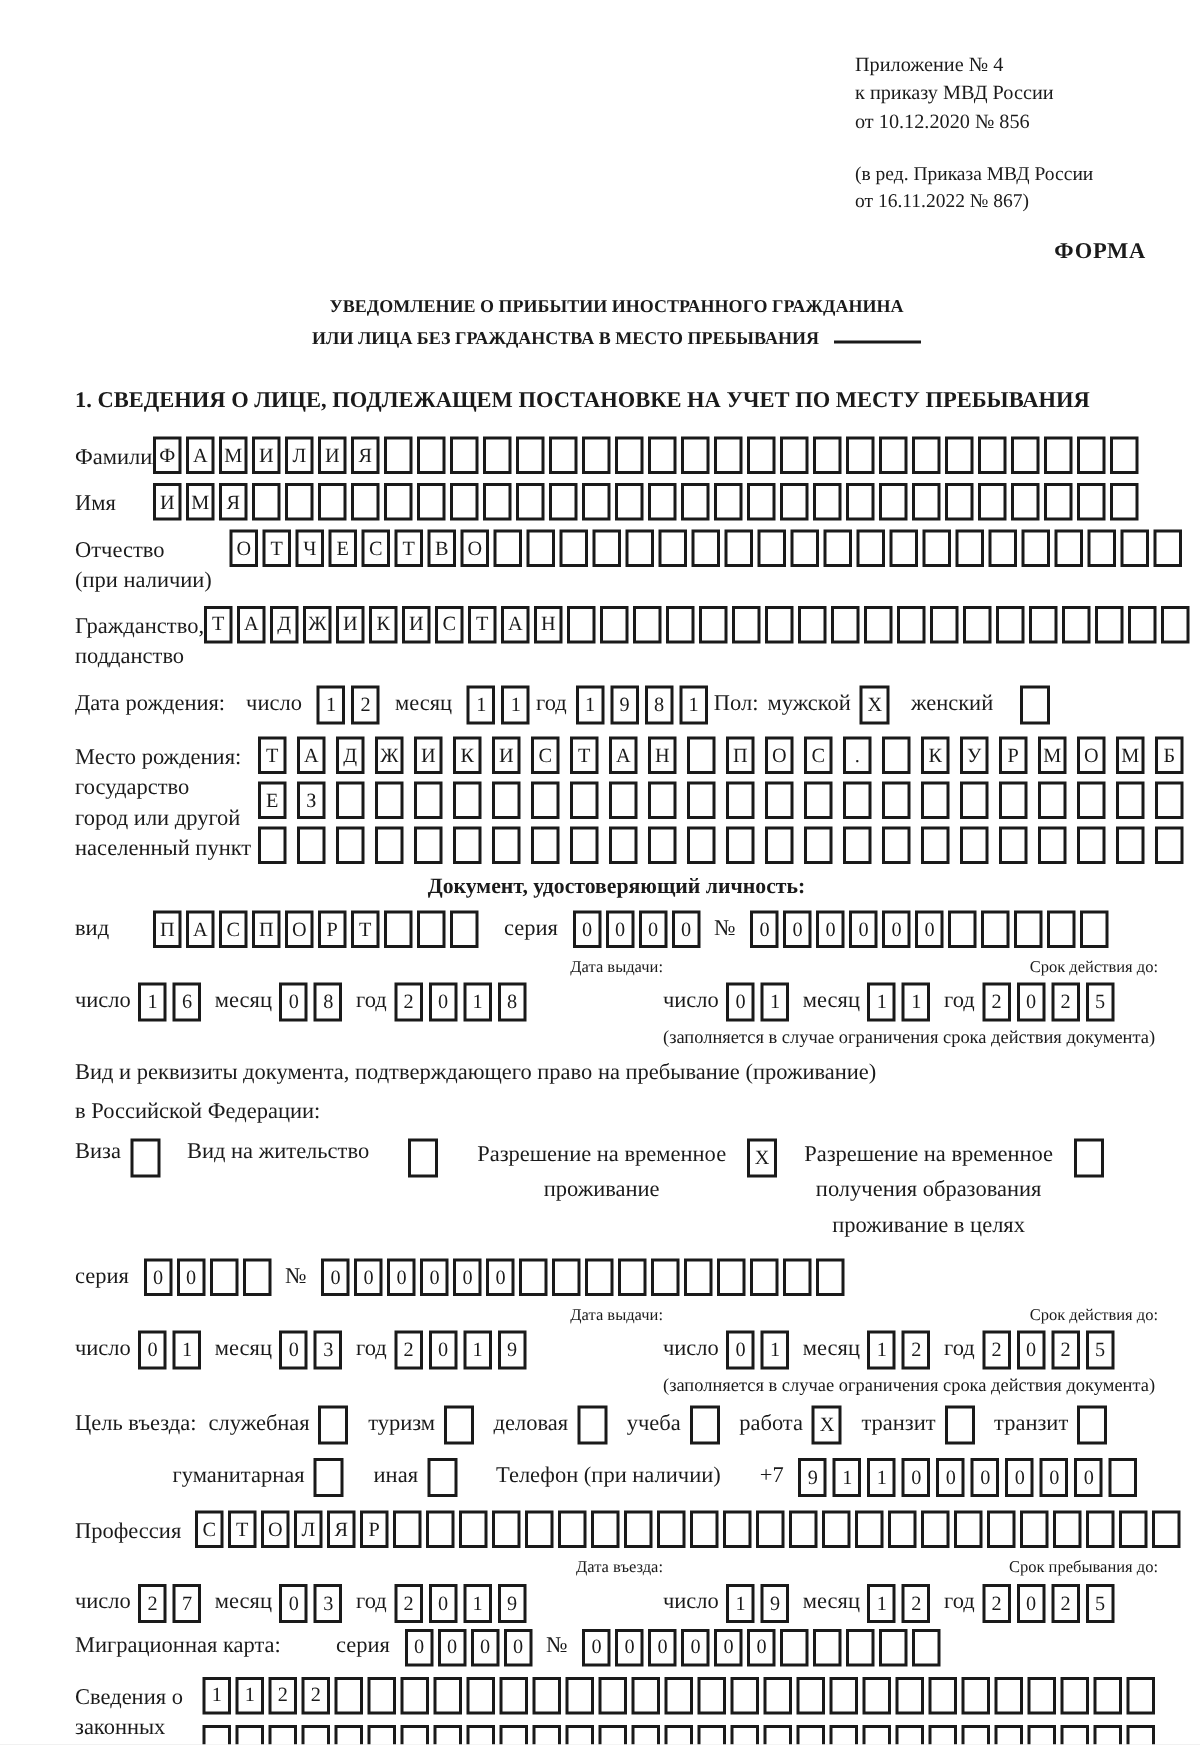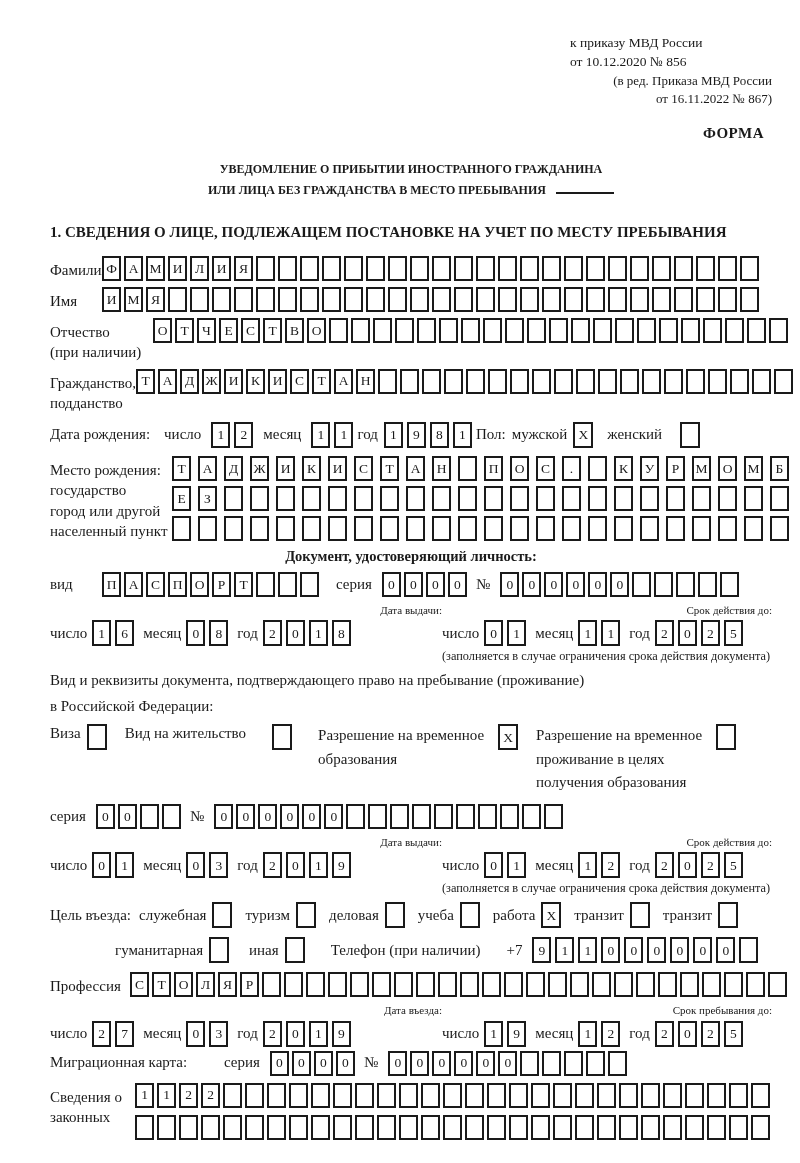--- a/index.html
+++ b/index.html
@@ -3,21 +3,21 @@
 <meta charset="utf-8">
 <style>
   html,body{margin:0;padding:0;background:#e8e8e8;}
   .page{
     width:800px;height:1163px;margin:0 auto;background:#ffffff;color:#1a1a1a;
     font-family:"Liberation Serif", serif;font-size:15px;line-height:1.3;
     padding:34px 28px 16px 50px;box-sizing:border-box;overflow:hidden;position:relative;
   }
   
   .hdr{margin-left:520px;font-size:13.5px;line-height:1.4;}
-  .hdr-sub{margin-top:0;font-size:13px;line-height:1.4;text-align:right;}
+  .hdr-sub{margin-top:16px;font-size:13px;line-height:1.4;}
   .forma{margin-top:16px;text-align:right;font-weight:bold;font-size:15px;letter-spacing:.5px;padding-right:8px;}
   
   .title{margin-top:16px;text-align:center;font-weight:bold;font-size:12px;line-height:1.5;}
   .blank-line{display:inline-block;width:58px;border-bottom:2px solid #1a1a1a;height:14px;margin-left:10px;}
   .sec{margin-top:24px;font-weight:bold;font-size:15px;margin-bottom:14px;}
   
   .cb{display:inline-flex;flex:none;width:19px;height:25px;border:2px solid #1a1a1a;box-sizing:border-box;
       align-items:center;justify-content:center;font-size:13.5px;margin-right:3px;background:#fff;}
   .boxes{display:flex;flex-wrap:nowrap;}
   .sp .cb{margin-right:7px;}         
@@ -43,33 +43,34 @@
   .center-head{text-align:center;font-weight:bold;font-size:14.5px;margin:4px 0 6px 0;}
   
   .datepair{display:flex;margin-bottom:4px;margin-top:4px;}
   .dp-left{width:392px;flex:none;}
   .dp-right{flex:1;}
   .dp-head{text-align:right;font-size:11px;margin-bottom:3px;}
   .dp-note{font-size:12.3px;margin-top:3px;white-space:nowrap;}
   
   .rvp-row{display:flex;align-items:flex-start;margin:8px 0 10px 0;}
   .opt{display:flex;align-items:flex-start;}
-  .opt-label{line-height:1.55;}
+  .opt-label{text-align:center;line-height:1.55;}
   .gap6{width:6px;flex:none;} .gap10{width:10px;flex:none;} .gap14{width:14px;flex:none;}
   .gap18{width:18px;flex:none;} .gap26{width:26px;flex:none;}
   
   .popt{display:inline-flex;align-items:center;margin-right:13px;}
   .popt .plabel{margin-right:6px;}
 </style>
 </head>
 <body>
 
 <div class="page">
 
   <div class="hdr">
+    <div>Приложение № 4</div>
     <div>к приказу МВД России</div>
     <div>от 10.12.2020 № 856</div>
     <div class="hdr-sub">
       <div>(в ред. Приказа МВД России</div>
       <div>от 16.11.2022 № 867)</div>
     </div>
   </div>
   <div class="forma">ФОРМА</div>
 
   <div class="title">
@@ -465,33 +466,33 @@
       <span>Вид на жительство</span>
       <span class="gap26"></span>
       <span class="chkwrap">
           <span class="cb"></span>
         </span>
     </div>
     <span class="gap26"></span>
     <div class="opt">
       <div class="opt-label">
         <div>Разрешение на временное</div>
-        <div>образования</div>
+        <div>проживание</div>
       </div>
       <span class="gap14"></span>
       <span class="chkwrap">
           <span class="cb">X</span>
         </span>
     </div>
     <span class="gap18"></span>
     <div class="opt">
       <div class="opt-label">
         <div>Разрешение на временное</div>
+        <div>получения образования</div>
         <div>проживание в целях</div>
-        <div>получения образования</div>
       </div>
       <span class="gap14"></span>
       <span class="chkwrap">
           <span class="cb"></span>
         </span>
     </div>
   </div>
 
   <div class="row ai-center" style="margin-top:4px;">
     <span>серия</span>

